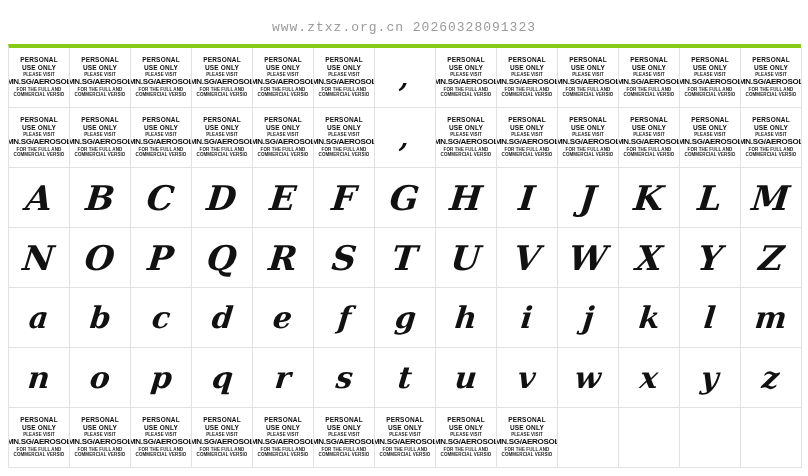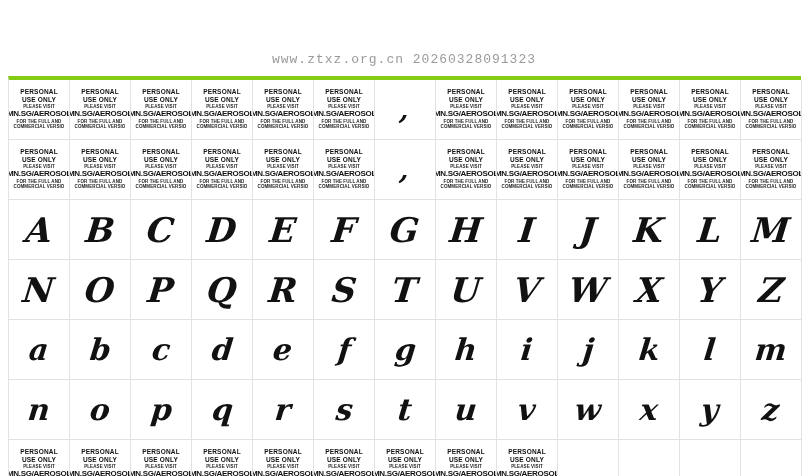--- a/index.html
+++ b/index.html
@@ -11,21 +11,20 @@
     width: 808px;
     height: 476px;
     font-family: "Liberation Sans", sans-serif;
     overflow: hidden;
   }
   #page {
     position: relative;
     width: 808px;
     height: 368px;
     background: #ffffff;
-    margin-top: 32px;
   }
   .watermark {
     position: absolute;
     top: 20px;
     left: 0;
     width: 808px;
     text-align: center;
     font-family: "Liberation Mono", monospace;
     font-size: 13px;
     letter-spacing: 1px;

